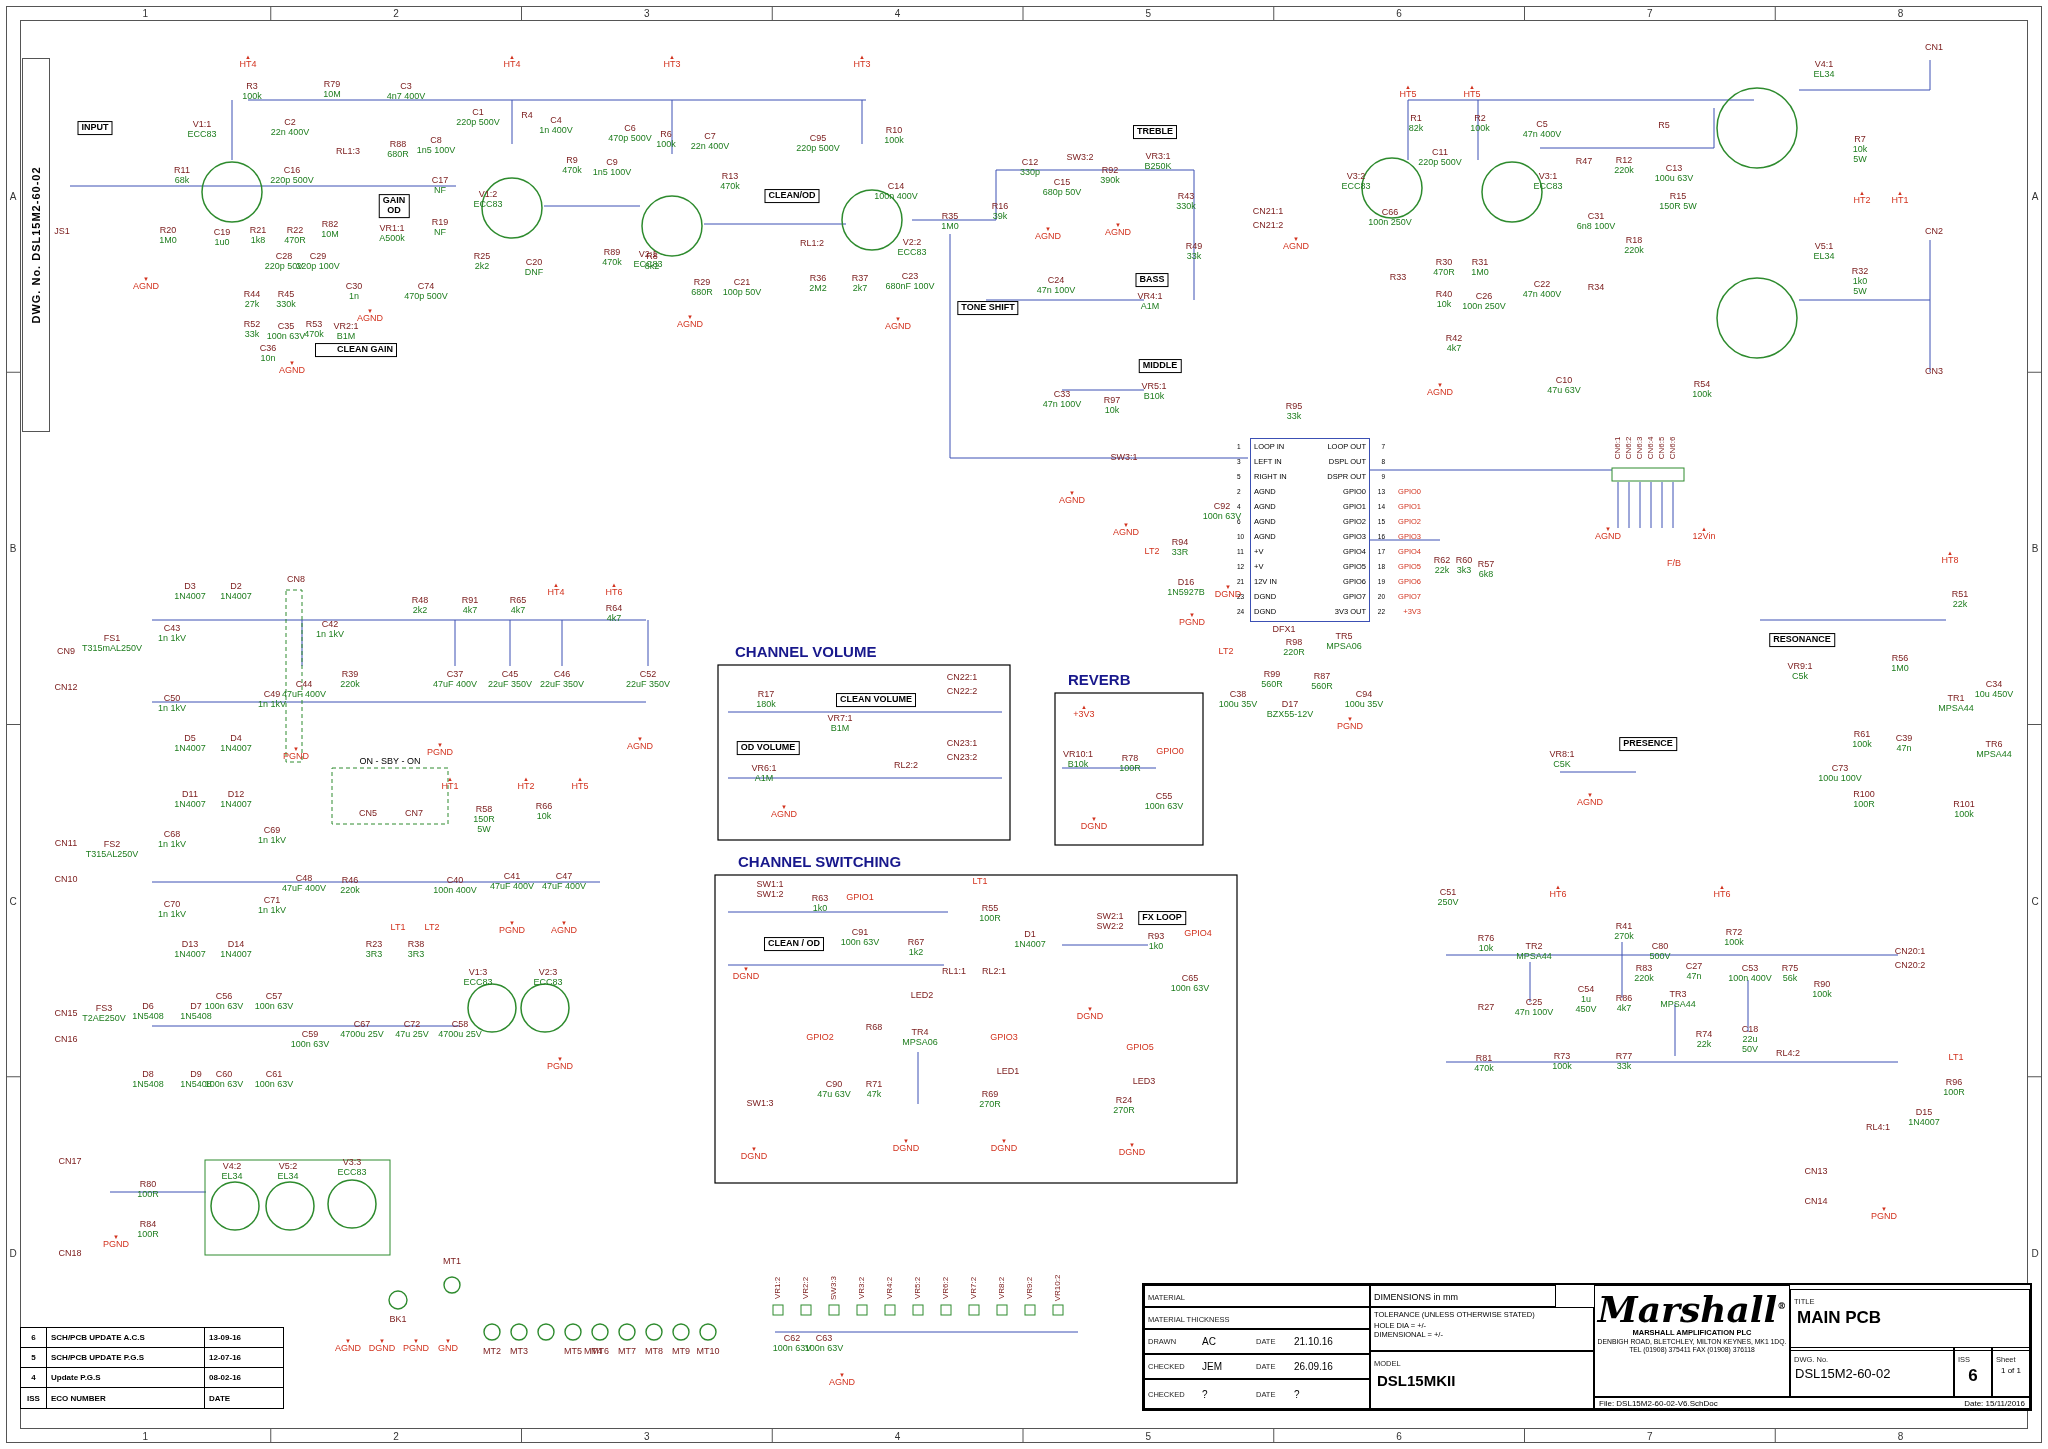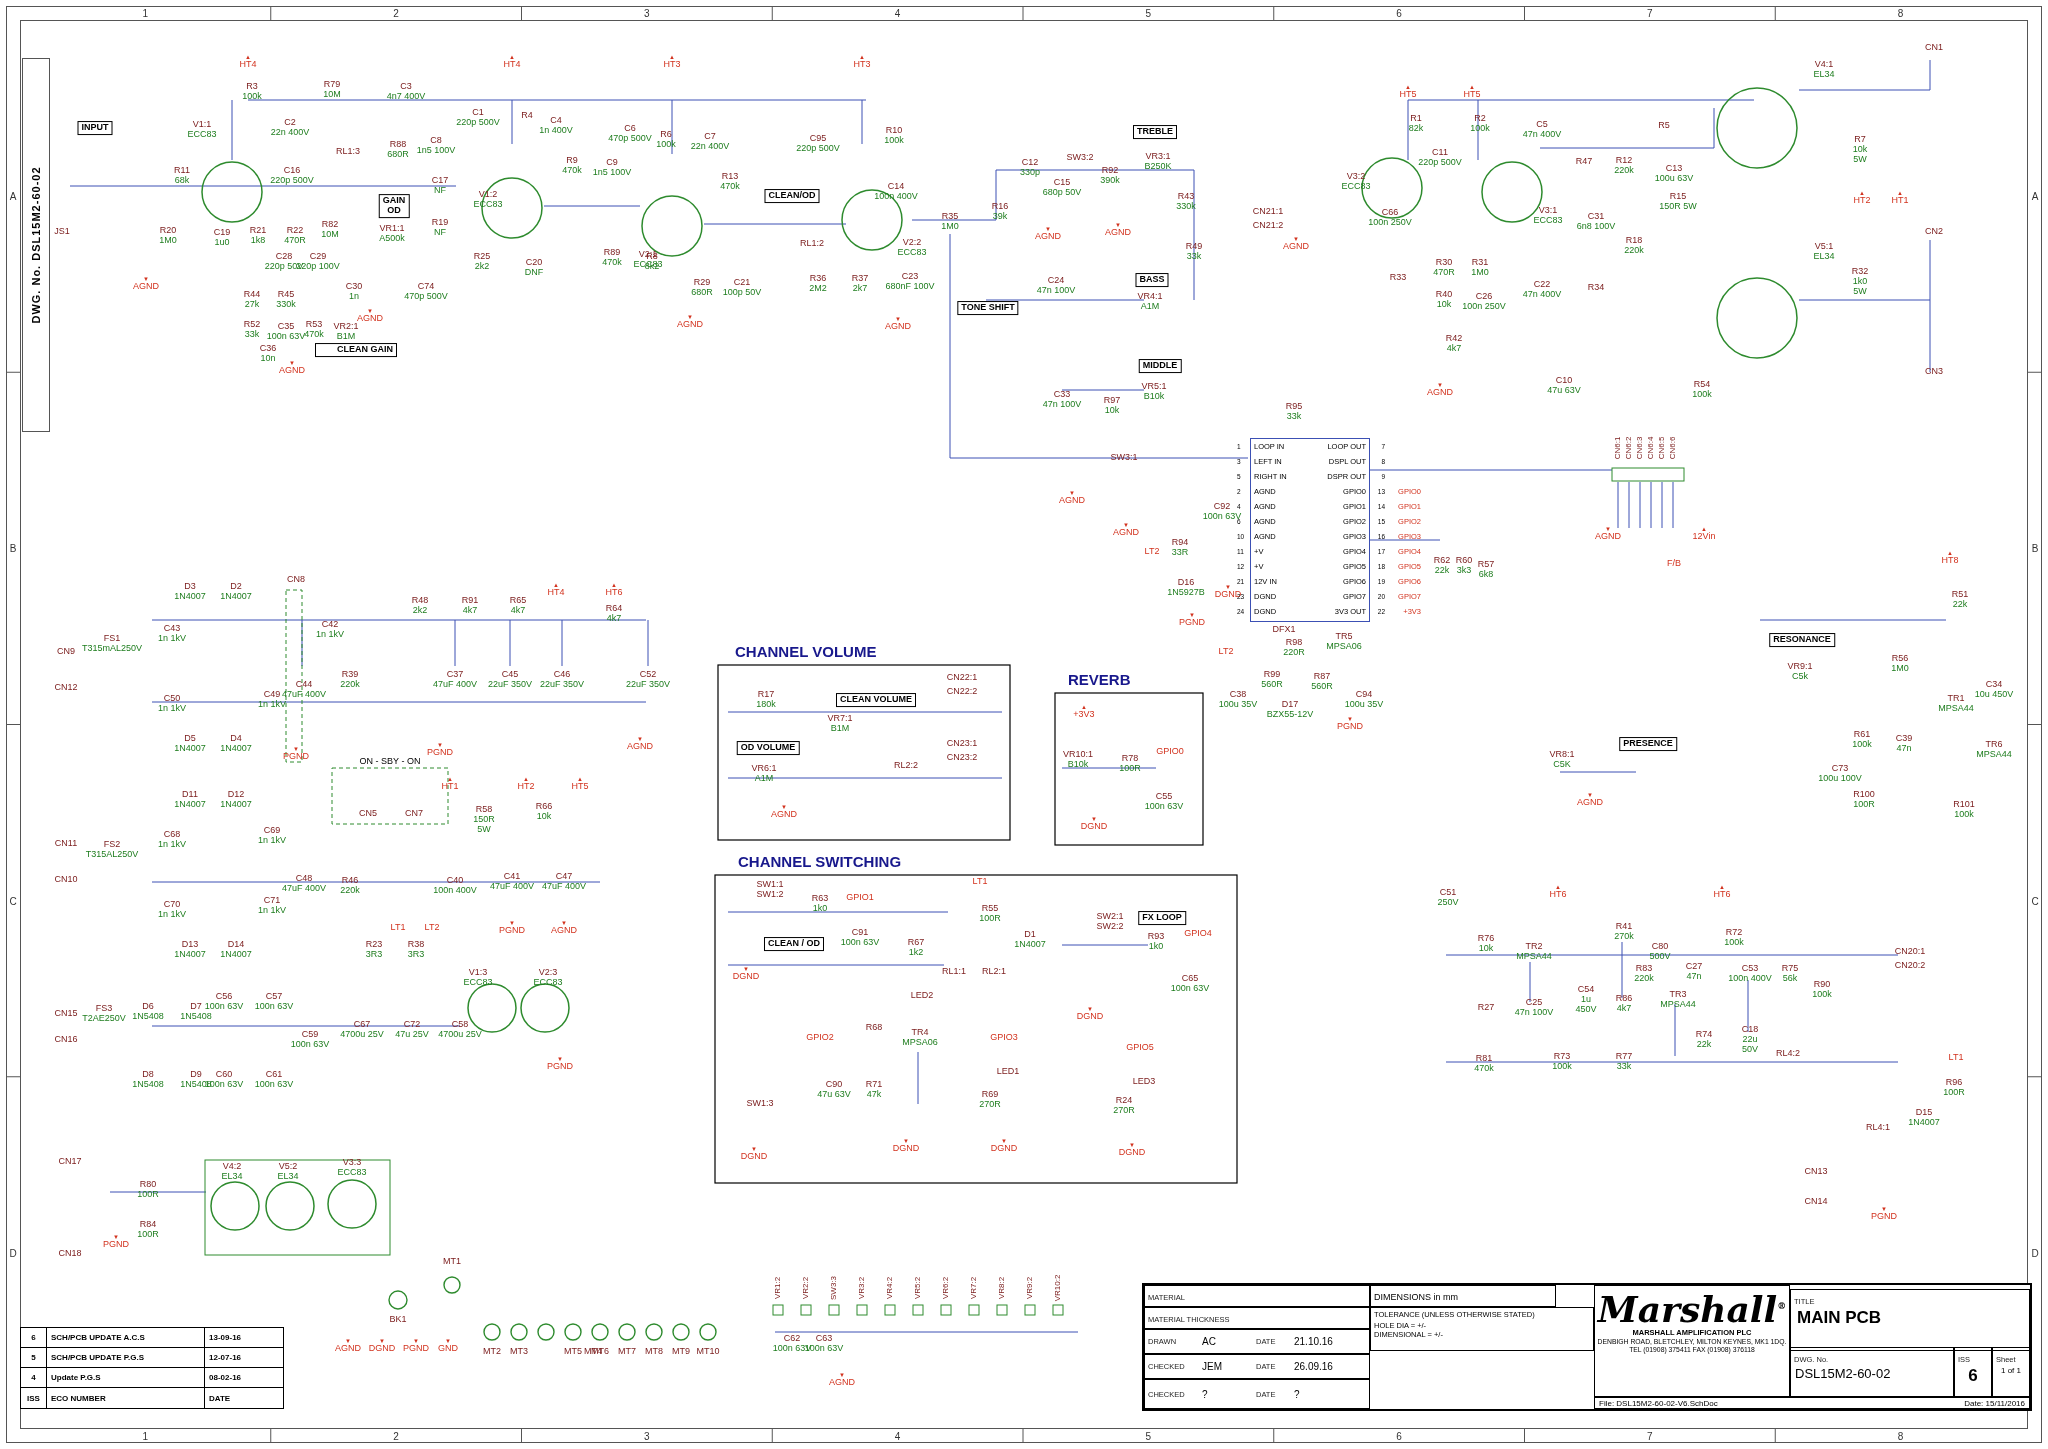--- a/index.html
+++ b/index.html
@@ -320,21 +320,21 @@
       <div class="lbl ref" style="left: 1584px; top: 162px;">R47</div>
       <div class="lbl rv" style="left: 1624px; top: 166px;"><span class="a">R12</span><span class="b">220k</span></div>
       <div class="lbl rv" style="left: 1674px; top: 174px;"><span class="a">C13</span><span class="b">100u 63V</span></div>
       <div class="lbl rv" style="left: 1678px; top: 202px;"><span class="a">R15</span><span class="b">150R 5W</span></div>
       <div class="lbl rv" style="left: 1356px; top: 182px;"><span class="a">V3:2</span><span class="b">ECC83</span></div>
       <div class="lbl rv" style="left: 1440px; top: 158px;"><span class="a">C11</span><span class="b">220p 500V</span></div>
       <div class="lbl ref" style="left: 1268px; top: 212px;">CN21:1</div>
       <div class="lbl ref" style="left: 1268px; top: 226px;">CN21:2</div>
       <div class="lbl gnd" style="left: 1296px; top: 244px;">AGND</div>
       <div class="lbl rv" style="left: 1390px; top: 218px;"><span class="a">C66</span><span class="b">100n 250V</span></div>
-      <div class="lbl rv" style="left: 1548px; top: 182px; margin-top: 34px;"><span class="a">V3:1</span><span class="b">ECC83</span></div>
+      <div class="lbl rv" style="left: 1548px; top: 182px;"><span class="a">V3:1</span><span class="b">ECC83</span></div>
       <div class="lbl ref" style="left: 1398px; top: 278px;">R33</div>
       <div class="lbl rv" style="left: 1444px; top: 268px;"><span class="a">R30</span><span class="b">470R</span></div>
       <div class="lbl rv" style="left: 1480px; top: 268px;"><span class="a">R31</span><span class="b">1M0</span></div>
       <div class="lbl rv" style="left: 1444px; top: 300px;"><span class="a">R40</span><span class="b">10k</span></div>
       <div class="lbl rv" style="left: 1484px; top: 302px;"><span class="a">C26</span><span class="b">100n 250V</span></div>
       <div class="lbl rv" style="left: 1454px; top: 344px;"><span class="a">R42</span><span class="b">4k7</span></div>
       <div class="lbl gnd" style="left: 1440px; top: 390px;">AGND</div>
       <div class="lbl rv" style="left: 1596px; top: 222px;"><span class="a">C31</span><span class="b">6n8 100V</span></div>
       <div class="lbl rv" style="left: 1634px; top: 246px;"><span class="a">R18</span><span class="b">220k</span></div>
       <div class="lbl rv" style="left: 1542px; top: 290px;"><span class="a">C22</span><span class="b">47n 400V</span></div>
@@ -728,20 +728,24 @@
       </div>
     </div>
     <div class="tb" style="left:226px;top:0;width:186px;height:22px;">
       <span class="v" style="font-size:9px">DIMENSIONS in mm</span>
     </div>
     <div class="tb" style="left:226px;top:22px;width:224px;height:44px;">
       <div style="font-size:7.5px;padding:2px 3px;">TOLERANCE (UNLESS OTHERWISE STATED)</div>
       <div style="font-size:7.5px;padding:0 3px;">HOLE DIA = +/-</div>
       <div style="font-size:7.5px;padding:0 3px;">DIMENSIONAL = +/-</div>
     </div>
+    <div class="tb" style="left:226px;top:66px;width:224px;height:58px;">
+      <span class="s">MODEL</span>
+      <div style="font-size:15px;font-weight:bold;padding:2px 6px;">DSL15MKII</div>
+    </div>
     <div class="tb" id="brand-cell" style="left:450px;top:0;width:196px;height:112px;">
       <div id="brand"><span>Marshall</span><sup>®</sup></div>
       <div class="addr addr1">MARSHALL AMPLIFICATION PLC</div>
       <div class="addr">DENBIGH ROAD, BLETCHLEY, MILTON KEYNES, MK1 1DQ.</div>
       <div class="addr">TEL (01908) 375411 FAX (01908) 376118</div>
     </div>
     <div class="tb" style="left:646px;top:4px;width:240px;height:62px;">
       <span class="s">TITLE</span>
       <div id="main-title">MAIN PCB</div>
     </div>

